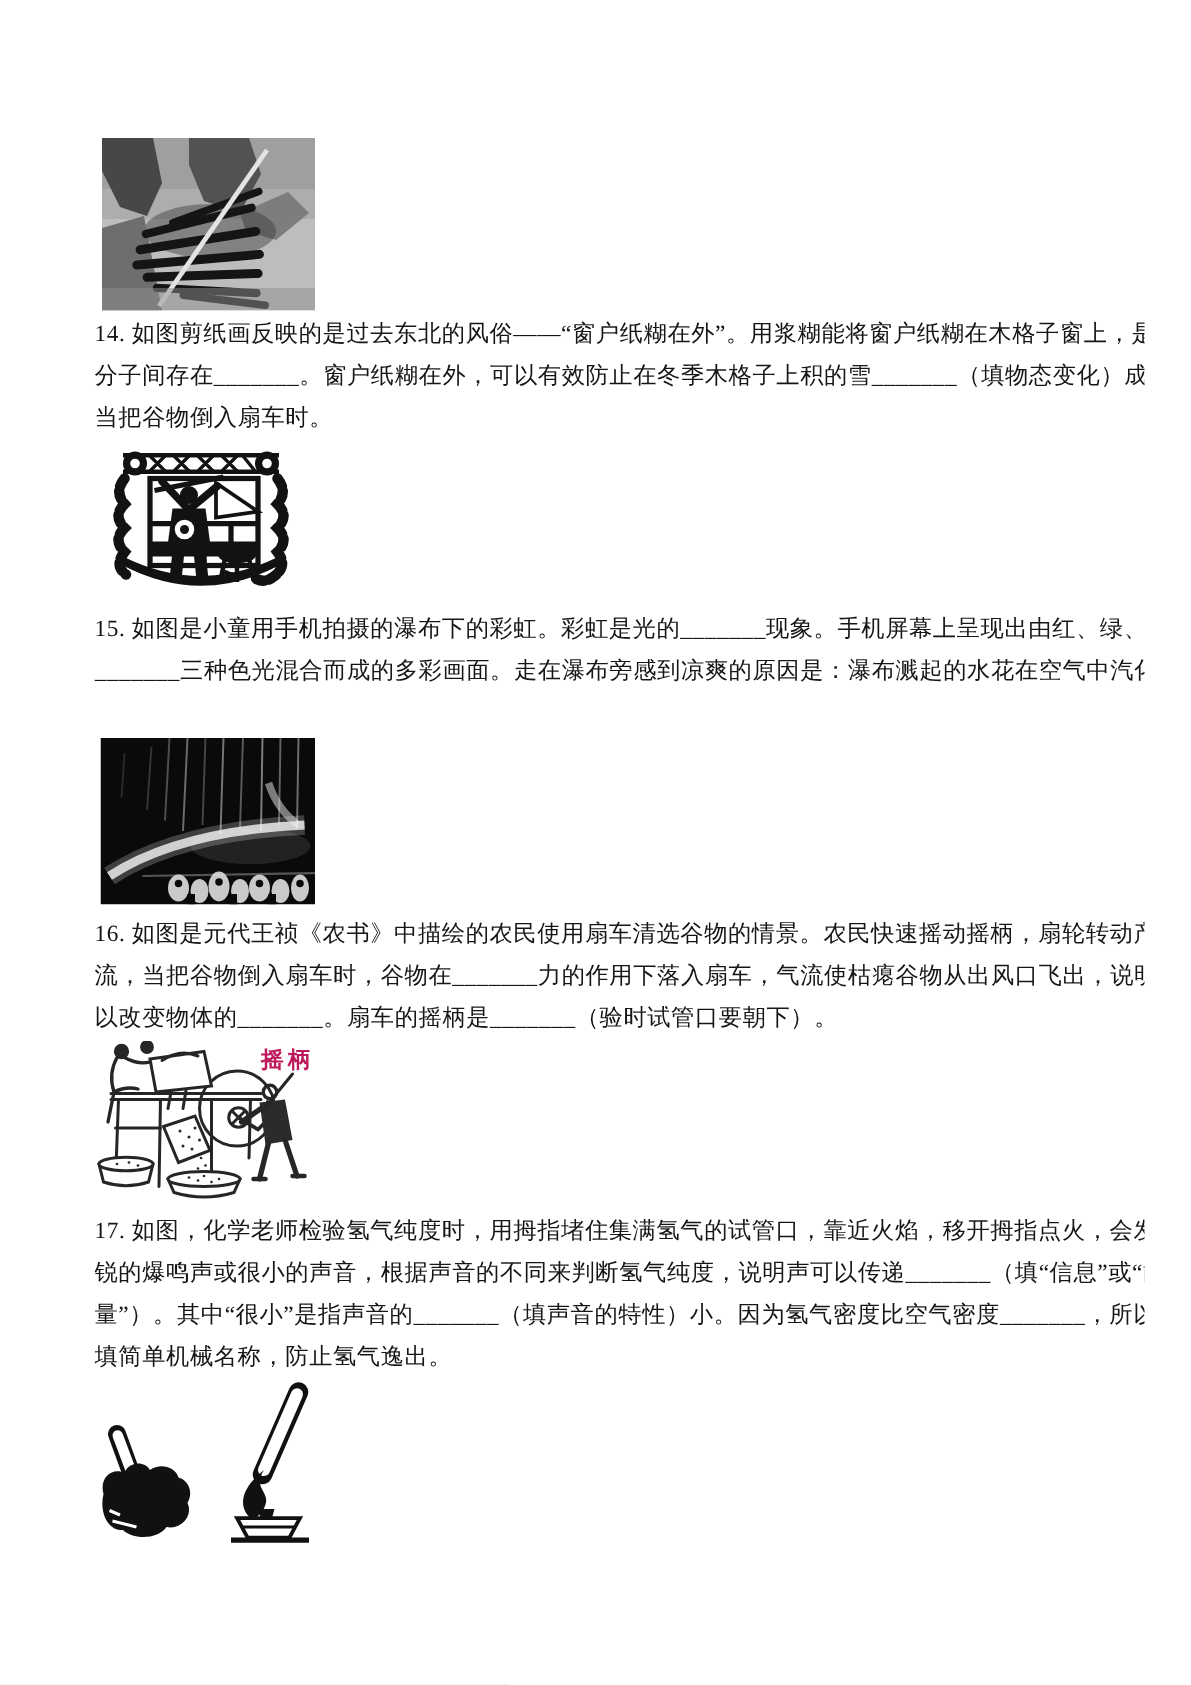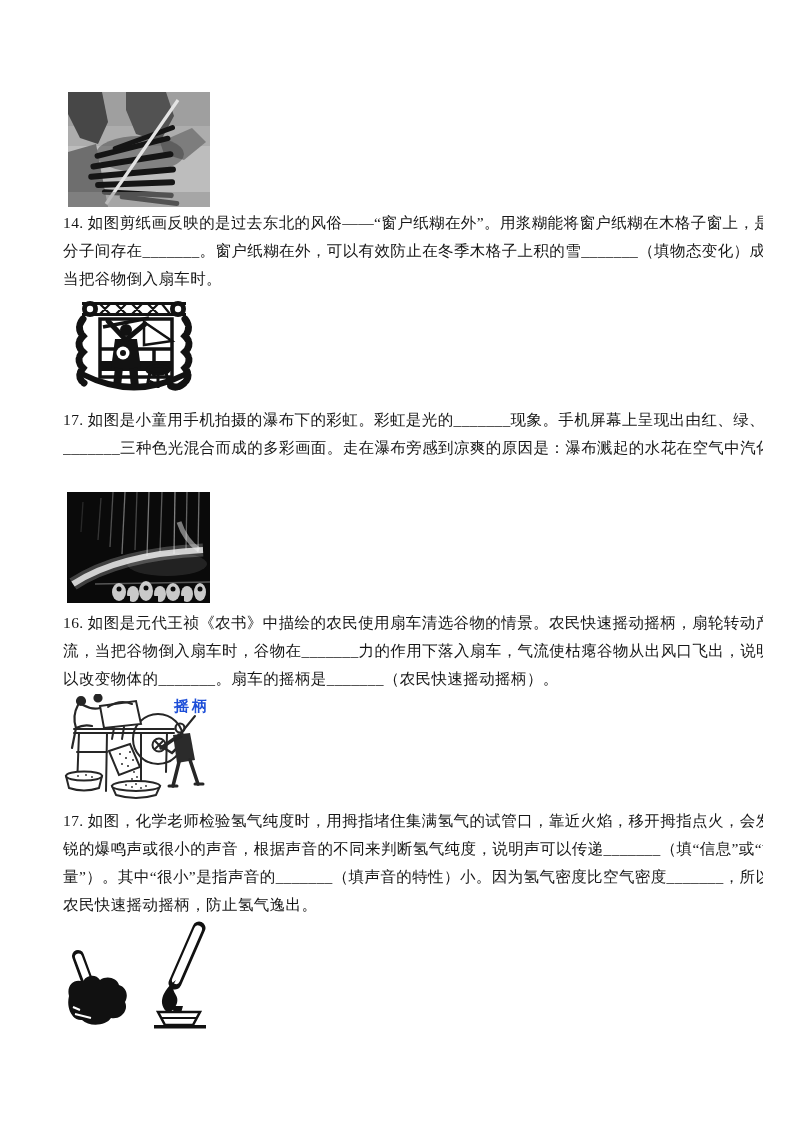--- a/index.html
+++ b/index.html
@@ -15,21 +15,21 @@
   #q14{top:209px;}
   #fig14{left:70px;top:297px;}
   #q15{top:406px;}
   #fig15{left:67px;top:492px;}
   #q16{top:609px;}
   #fig16{left:62px;top:694px;width:152px;height:106px;}
   #q17{top:807px;}
   #fig17{left:63px;top:921px;}
   .fanlabel{
     position:absolute;left:112px;top:3px;font-size:15px;font-weight:bold;
-    letter-spacing:3px;color:#1d4ed8;white-space:nowrap;
+    letter-spacing:3px;color:#be185d;white-space:nowrap;
   }
 </style>
 </head>
 <body>
 
 <div id="page">
 
   <figure class="fig" id="fig13" aria-label="photo-hands-binding-sticks">
     <svg width="142" height="115" viewBox="0 0 142 115">
       <rect width="142" height="115" fill="#bdbdbd"></rect>
@@ -90,21 +90,21 @@
       <g stroke="#121212" stroke-width="3" fill="none">
         <ellipse cx="88" cy="73" rx="11" ry="4" fill="#121212"></ellipse>
         <path d="M80,75 L77,90 M96,75 L99,90 M88,77 L88,91"></path>
         <path d="M79,84 q9,5 18,0"></path>
       </g>
       <path d="M12,74 Q64,100 116,74 L116,80 Q64,107 12,80 Z" fill="#121212"></path>
     </svg>
   </figure>
 
   <section class="q" id="q15">
-    <div class="qline">17. 如图是小童用手机拍摄的瀑布下的彩虹。彩虹是光的_______现象。手机屏幕上呈现出由红、绿、</div>
+    <div class="qline">15. 如图是小童用手机拍摄的瀑布下的彩虹。彩虹是光的_______现象。手机屏幕上呈现出由红、绿、</div>
     <div class="qline">_______三种色光混合而成的多彩画面。走在瀑布旁感到凉爽的原因是：瀑布溅起的水花在空气中汽化，吸</div>
   </section>
 
   <figure class="fig" id="fig15" aria-label="waterfall-rainbow-photo">
     <svg width="143" height="111" viewBox="0 0 143 111">
       <rect width="143" height="111" fill="#0a0a0a"></rect>
       <g stroke="#cfcfcf" stroke-width="1.3">
         <line x1="46" y1="0" x2="43" y2="55" opacity="0.35"></line>
         <line x1="58" y1="0" x2="55" y2="62" opacity="0.5"></line>
         <line x1="70" y1="0" x2="68" y2="58" opacity="0.3"></line>
@@ -138,21 +138,21 @@
         <rect x="58" y="104" width="5" height="7"></rect>
           <rect x="86" y="104" width="5" height="7"></rect>
           <rect x="112" y="104" width="5" height="7"></rect>
       </g>
     </svg>
   </figure>
 
   <section class="q" id="q16">
     <div class="qline">16. 如图是元代王祯《农书》中描绘的农民使用扇车清选谷物的情景。农民快速摇动摇柄，扇轮转动产生气</div>
     <div class="qline">流，当把谷物倒入扇车时，谷物在_______力的作用下落入扇车，气流使枯瘪谷物从出风口飞出，说明力可</div>
-    <div class="qline">以改变物体的_______。扇车的摇柄是_______（农民快速摇动摇柄）。</div>
+    <div class="qline">以改变物体的_______。扇车的摇柄是_______（验时试管口要朝下）。</div>
   </section>
 
   <figure class="fig" id="fig16" aria-label="winnowing-fan-cart-woodcut">
     <svg width="152" height="106" viewBox="0 0 152 106" stroke-linecap="round">
       <g fill="none" stroke="#262626" stroke-width="2">
         <circle cx="96" cy="45" r="25"></circle>
         <circle cx="97" cy="51" r="6.5" fill="#ffffff"></circle>
         <path d="M93,47 l8,8 M101,47 l-8,8"></path>
         <path d="M12,35 H112 M12,39 H112"></path>
         <path d="M17,39 L15,93 M45,39 L44,97 M79,39 L79,97 M105,39 L104,78"></path>
@@ -207,21 +207,21 @@
       <path d="M133,22 L115,44" stroke="#262626" stroke-width="2" fill="none"></path>
       <polygon points="112,48 121,43 116,39" fill="#262626"></polygon>
     </svg>
     <span class="fanlabel">摇柄</span>
   </figure>
 
   <section class="q" id="q17">
     <div class="qline">17. 如图，化学老师检验氢气纯度时，用拇指堵住集满氢气的试管口，靠近火焰，移开拇指点火，会发出尖</div>
     <div class="qline">锐的爆鸣声或很小的声音，根据声音的不同来判断氢气纯度，说明声可以传递_______（填“信息”或“能</div>
     <div class="qline">量”）。其中“很小”是指声音的_______（填声音的特性）小。因为氢气密度比空气密度_______，所以检</div>
-    <div class="qline">农民快速摇动摇柄，防止氢气逸出。</div>
+    <div class="qline">填简单机械名称，防止氢气逸出。</div>
   </section>
 
   <figure class="fig" id="fig17" aria-label="thumb-on-test-tube-and-flame">
     <svg width="145" height="109" viewBox="0 0 145 109">
       <line x1="15" y1="35" x2="27" y2="68" stroke="#111111" stroke-width="12" stroke-linecap="round"></line>
       <line x1="15.5" y1="36" x2="26" y2="64" stroke="#ffffff" stroke-width="7" stroke-linecap="round"></line>
       <path d="M6,75 C3,64 12,57 20,61 C22,54 33,52 37,59 C44,54 54,57 56,64 C63,66 66,74 62,81 C66,89 58,99 48,97 C43,105 26,106 19,99 C9,100 3,87 6,75 Z" fill="#111111"></path>
       <path d="M12,93 l16,4 M10,86 l7,3" stroke="#ffffff" stroke-width="2"></path>
       <line x1="136" y1="7" x2="112" y2="62" stroke="#111111" stroke-width="13" stroke-linecap="round"></line>
       <line x1="135" y1="8.5" x2="113" y2="59" stroke="#ffffff" stroke-width="8" stroke-linecap="round"></line>

